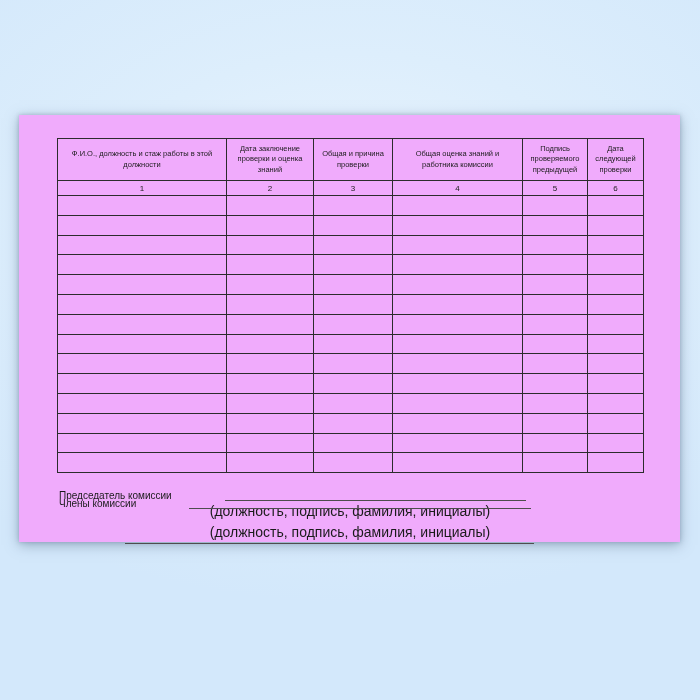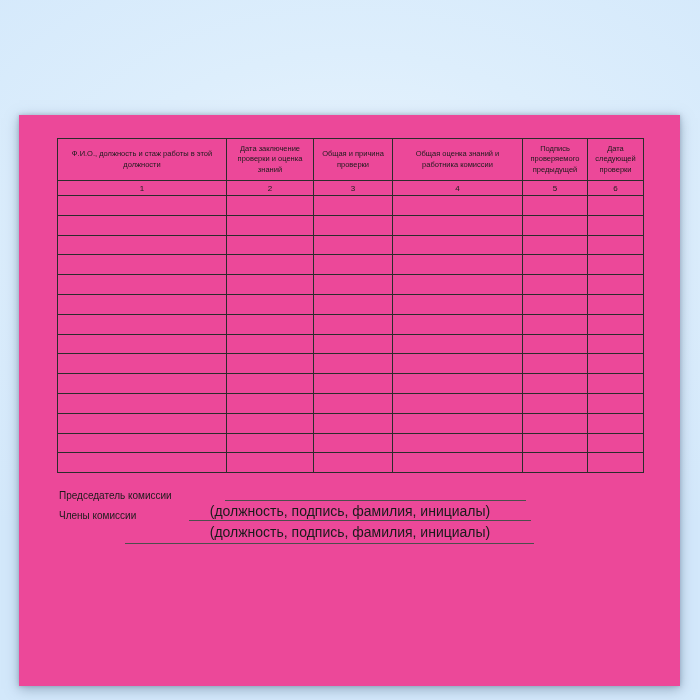--- a/index.html
+++ b/index.html
@@ -9,22 +9,22 @@
     overflow:hidden;
     font-family:"Liberation Sans", sans-serif;
     background:
       radial-gradient(ellipse 560px 380px at 50% 32%, #e9f4fe 0%, #ddeefc 45%, rgba(211,232,251,0) 100%),
       #d3e8fb;
   }
 
   .page {
     position:absolute;
     left:19px; top:115px;
-    width:661px; height:571px;
-    background:#ec4899;
+    width:661px; height:427px;
+    background:#f0abfc;
     box-shadow:
       0 3px 12px rgba(88,110,138,0.50),
       0 0 4px  rgba(100,122,148,0.40);
   }
 
   table.reg {
     position:absolute;
     left:38px; top:23px;
     width:586px;
     border-collapse:collapse;
@@ -70,21 +70,21 @@
     gap:48px;
   }
   .sig-row .lbl { white-space:nowrap; }
   .sig-row .line {
     flex:1 1 auto;
     margin-left:5px;
     border-bottom:1px solid #4d4d4d;
     height:10px;
   }
   .sig-row-1 { left:40px;  top:374px; width:467px; height:12px; }
-  .sig-row-2 { left:40px;  top:394px; width:472px; height:12px; }
+  .sig-row-2 { left:40px;  top:382px; width:472px; height:12px; }
 
   .sig-caption {
     position:absolute;
     font-size:14px;
     line-height:10px;
     color:#1b1b1b;
     text-align:center;
   }
   .sig-caption-1 { left:131px; top:391px; width:400px; }
   .sig-caption-2 { left:131px; top:412px; width:400px; }

